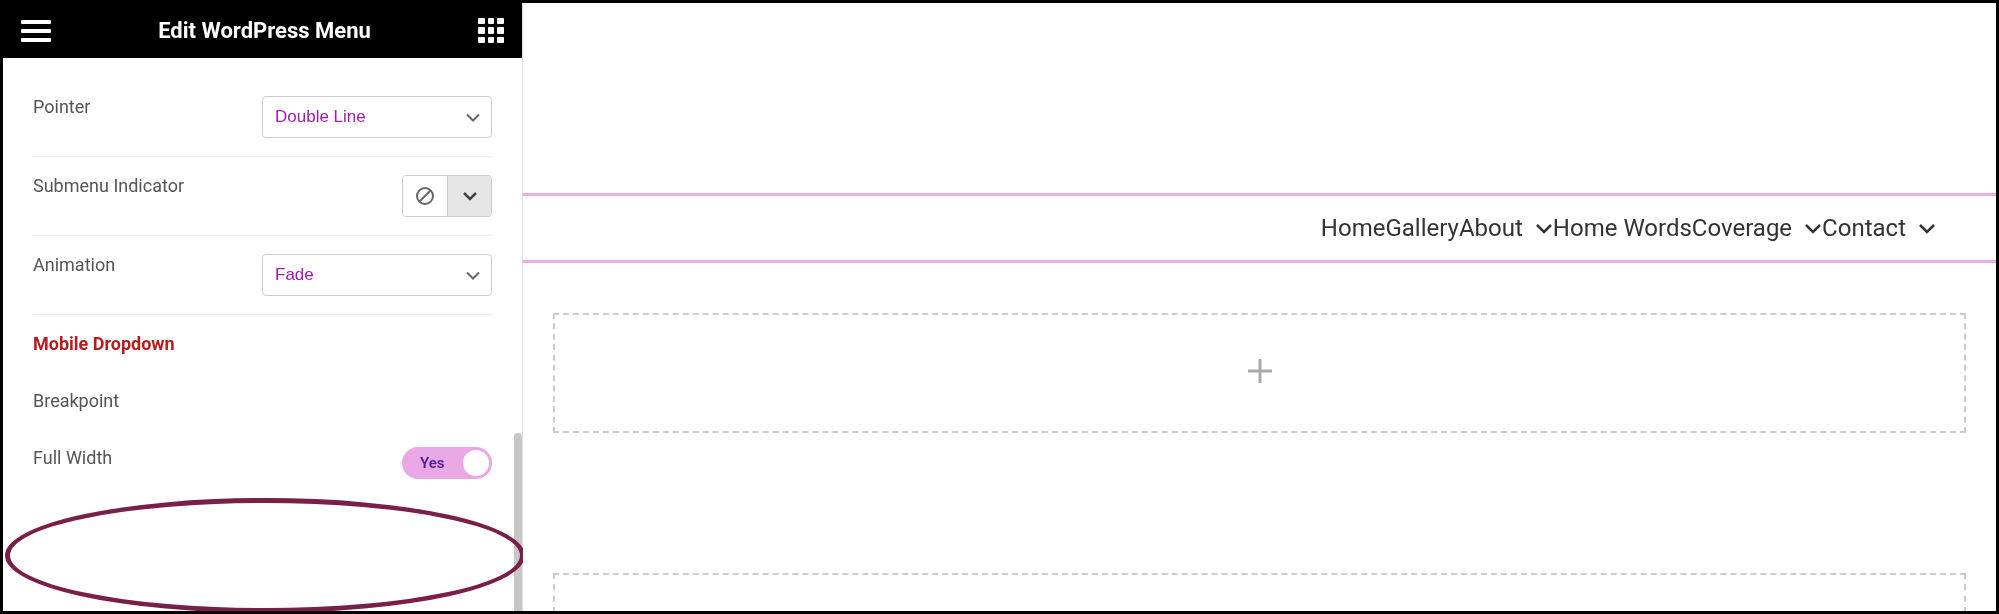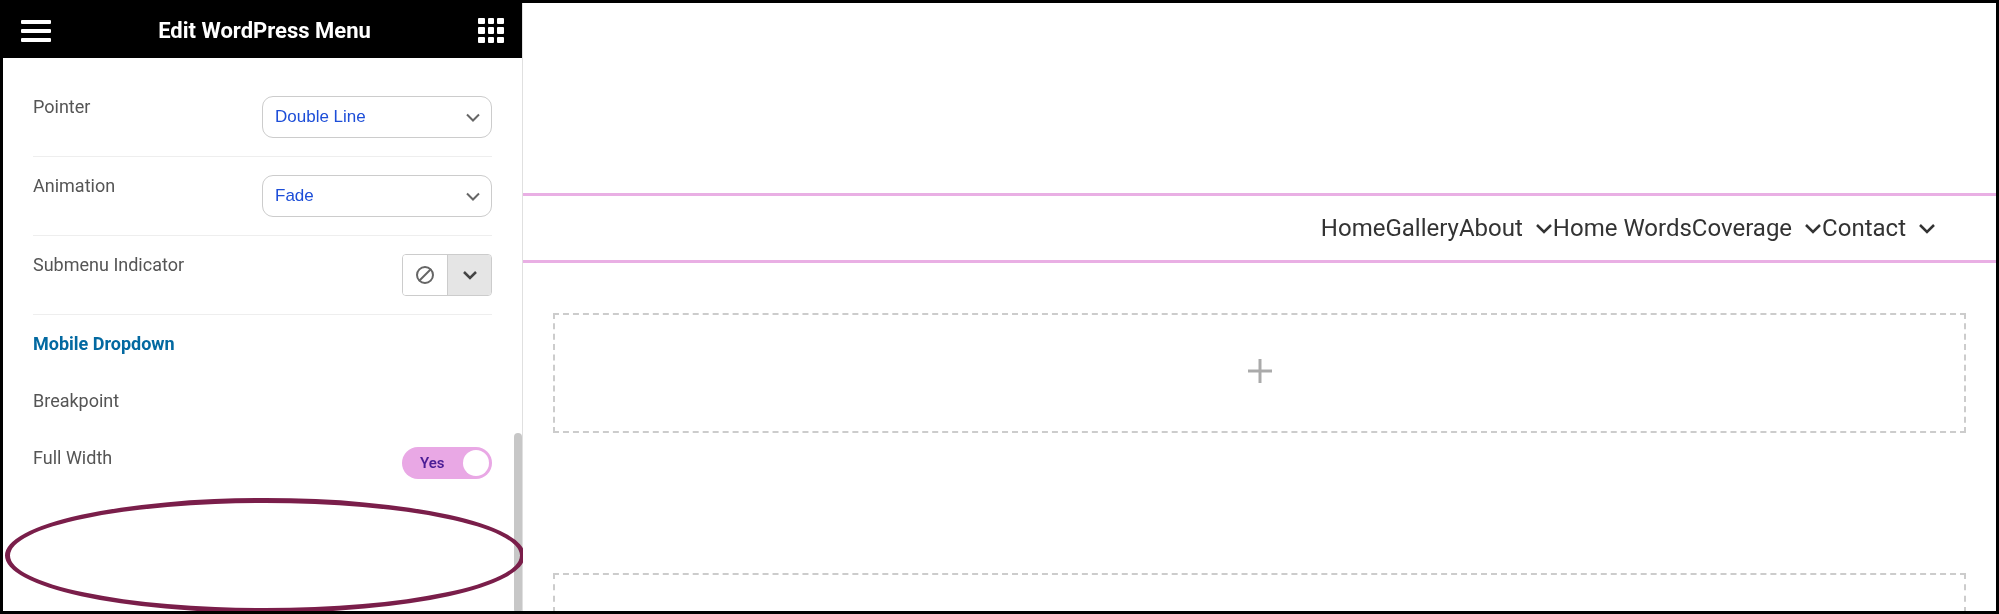--- a/index.html
+++ b/index.html
@@ -76,36 +76,36 @@
       border-bottom: 1px solid #eee;
     }
     .control-row.no-border { border-bottom: none; }
     .control-label {
       font-size: 18px;
       color: #555;
     }
     .section-label {
       font-size: 18px;
       font-weight: 700;
-      color: #0369a1;
+      color: #b91c1c;
       padding: 18px 0;
     }
     .select-wrap {
       position: relative;
       width: 230px;
     }
     .select {
       width: 100%;
       height: 42px;
       border: 1px solid #ccc;
-      border-radius: 11px;
+      border-radius: 4px;
       background: #fff;
       padding: 0 40px 0 12px;
       font-size: 17px;
-      color: #1d4ed8;
+      color: #a21caf;
       appearance: none;
       cursor: pointer;
       white-space: nowrap;
       overflow: hidden;
       text-overflow: ellipsis;
     }
     .select-caret {
       position: absolute;
       right: 12px;
       top: 50%;
@@ -256,32 +256,20 @@
         <span></span>
     </div>
   </div>
 
   <div class="sidebar-body">
 
     <div class="control-row">
       <div class="control-label">Pointer</div>
       <div class="select-wrap">
         <input class="select" readonly="" value="Double Line" style="">
-        <span class="select-caret">
-          <svg width="14" height="10" viewBox="0 0 14 10">
-              <path d="M1 2 L7 8 L13 2" fill="none" stroke="#666" stroke-width="2"></path>
-            </svg>
-        </span>
-      </div>
-    </div>
-
-    <div class="control-row">
-      <div class="control-label">Animation</div>
-      <div class="select-wrap">
-        <input class="select" readonly="" value="Fade" style="">
         <span class="select-caret">
           <svg width="14" height="10" viewBox="0 0 14 10">
               <path d="M1 2 L7 8 L13 2" fill="none" stroke="#666" stroke-width="2"></path>
             </svg>
         </span>
       </div>
     </div>
 
     <div class="control-row">
       <div class="control-label">Submenu Indicator</div>
@@ -293,20 +281,32 @@
           </svg>
         </button>
         <button class="icon-btn active">
           <svg width="16" height="12" viewBox="0 0 16 12">
             <path d="M2 3 L8 9 L14 3" fill="none" stroke="#444" stroke-width="2.5"></path>
           </svg>
         </button>
       </div>
     </div>
 
+    <div class="control-row">
+      <div class="control-label">Animation</div>
+      <div class="select-wrap">
+        <input class="select" readonly="" value="Fade" style="">
+        <span class="select-caret">
+          <svg width="14" height="10" viewBox="0 0 14 10">
+              <path d="M1 2 L7 8 L13 2" fill="none" stroke="#666" stroke-width="2"></path>
+            </svg>
+        </span>
+      </div>
+    </div>
+
     <div class="section-label">Mobile Dropdown</div>
 
     <div class="control-row no-border">
       <div class="control-label">Breakpoint</div>
     </div>
 
     <div class="control-row no-border">
       <div class="control-label">Full Width</div>
       <div class="toggle">
         <span class="toggle-label">Yes</span>

